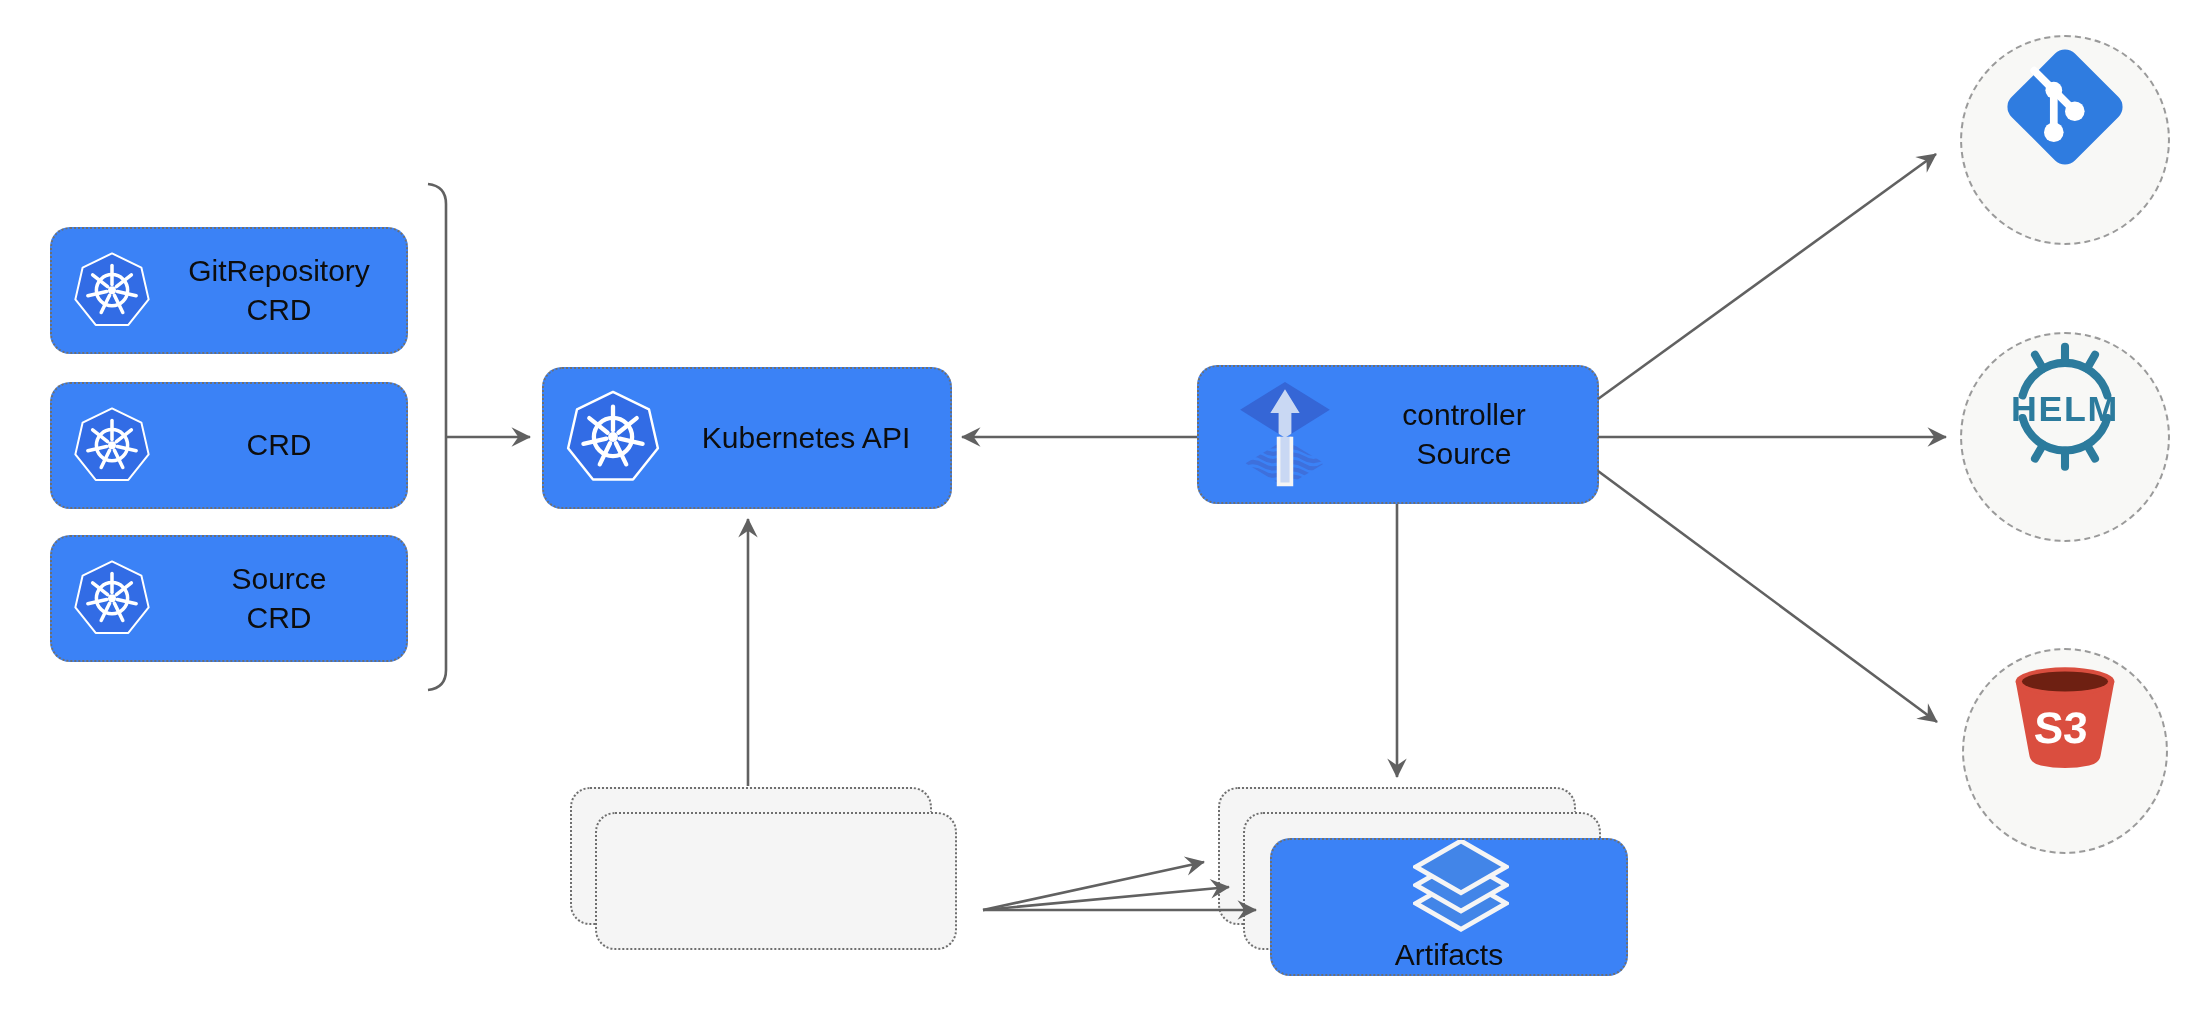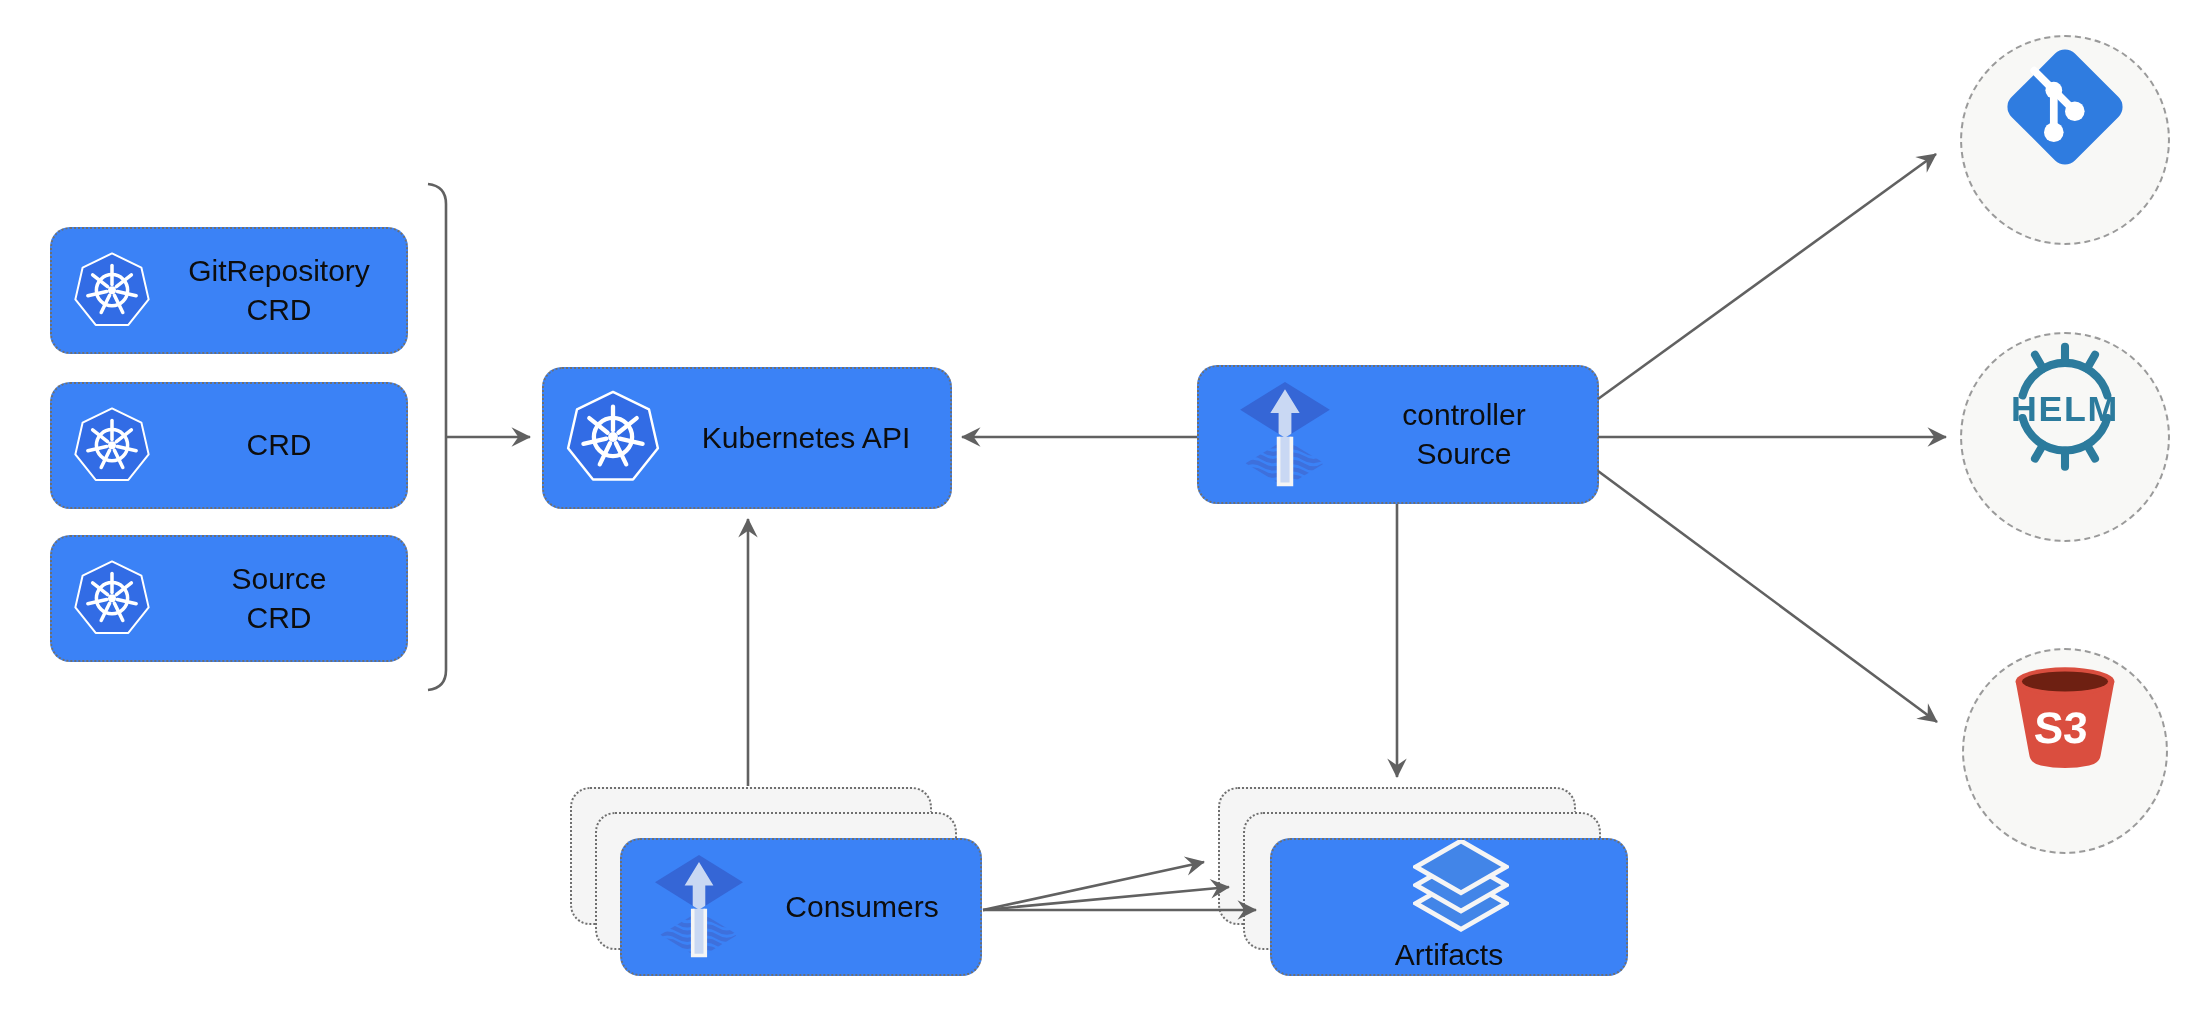--- a/index.html
+++ b/index.html
@@ -170,28 +170,20 @@
         </svg>
     </span>
     <div class="label two-line">
       <span>controller</span>
       <span>Source</span>
     </div>
   </div>
 
   <div class="stack-back z1" style="left:570px;top:787px;width:362px;height:138px;"></div>
   <div class="stack-mid z2" style="left:595px;top:812px;width:362px;height:138px;"></div>
-  <div class="node z3" style="left:620px;top:838px;width:362px;height:138px;">
-    <span class="icon" style="margin-left:32px">
-      <svg width="90" height="106" viewBox="0 0 100 118">
-          <use href="#flux-logo"></use>
-        </svg>
-    </span>
-    <div class="label">Consumers</div>
-  </div>
 
   <div class="stack-back z1" style="left:1218px;top:787px;width:358px;height:138px;"></div>
   <div class="stack-mid z2" style="left:1243px;top:812px;width:358px;height:138px;"></div>
   <div class="node z3" style="left:1270px;top:838px;width:358px;height:138px;flex-direction:column;">
     <span class="icon" style="margin-left:24px">
       <svg width="96" height="96" viewBox="0 0 100 100">
           <use href="#layers-logo"></use>
         </svg>
     </span>
     <div class="label">Artifacts</div>

